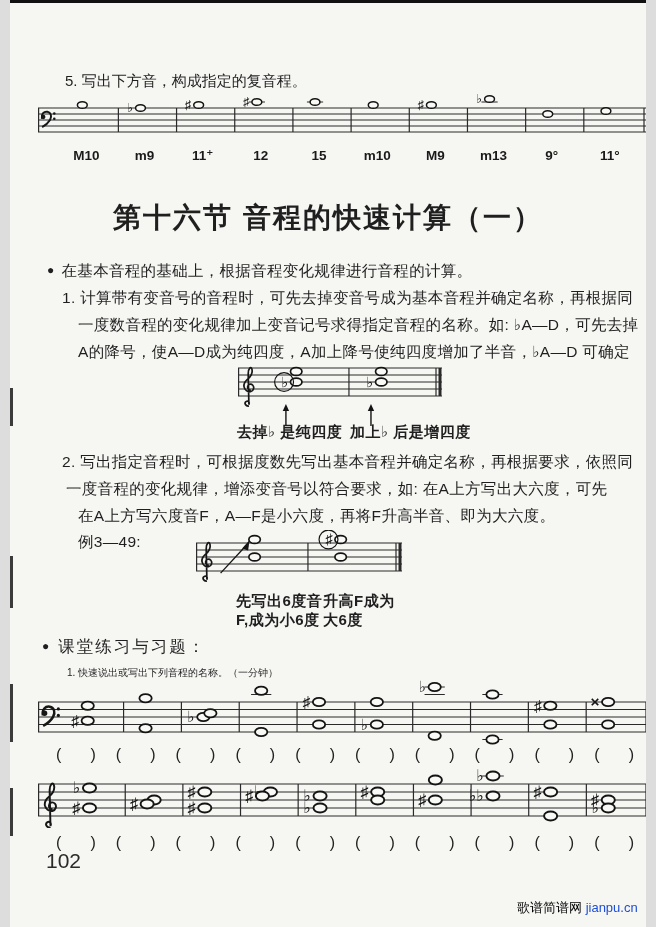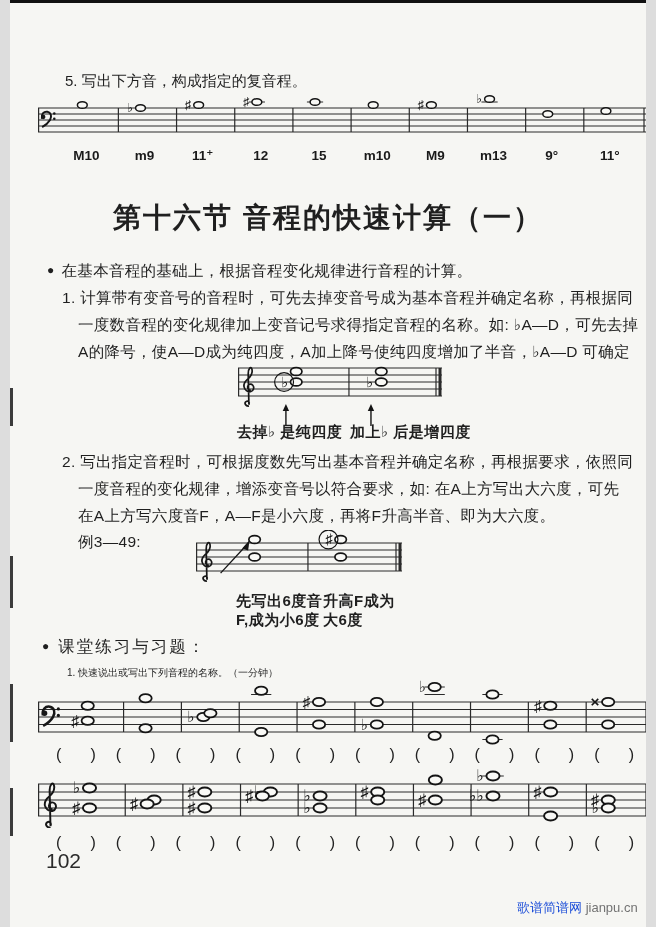--- a/index.html
+++ b/index.html
@@ -14,39 +14,39 @@
   .h-ex5{left:55px;top:72px;font-size:15px;}
   .section-title{left:0;top:199px;width:100%;text-align:center;font-size:28px;font-weight:700;letter-spacing:2px;}
   .bullet{font-size:12px;margin-right:7px;position:relative;top:-2px;}
   .body-line{font-size:15.5px;letter-spacing:0.3px;}
   .intro{left:37px;top:261px;}
   .l1a{left:52px;top:288px;}
   .l1b{left:68px;top:315px;}
   .l1c{left:68px;top:342px;}
   .l1d{left:68px;top:369px;}
   .l2a{left:52px;top:452px;}
-  .l2b{left:68px;top:479px;}
+  .l2b{left:56px;top:479px;}
   .l2c{left:68px;top:506px;}
   .l2d{left:68px;top:532px;}
   .cap{font-size:15px;font-weight:700;letter-spacing:0.5px;}
   .cap48L{left:227px;top:423px;}
   .cap48R{left:340px;top:423px;}
   .cap49L{left:226px;top:591px;line-height:19px;white-space:pre-line;}
   .cap49R{left:313px;top:591px;line-height:19px;white-space:pre-line;}
   .practice-head{left:32px;top:636px;font-size:16.5px;letter-spacing:2px;}
   .practice-item{left:57px;top:666px;font-size:10px;}
   .staff-svg{position:absolute;display:block;}
   .paren-row{position:absolute;left:36px;width:598px;display:flex;}
   .paren-slot{flex:1;display:flex;justify-content:space-between;padding:0 10px;font-size:16px;color:#222;}
   .rowA{top:746px;}
   .rowB{top:834px;}
   .page-number{left:36px;top:849px;font-size:21px;color:#2a2a2a;}
   .watermark{left:507px;top:899px;font-size:13px;}
-  .wm-name{color:#1d4ed8;}
-  .wm-url{color:#737373;}
+  .wm-name{color:#000000;}
+  .wm-url{color:#1d4ed8;}
 </style>
 </head>
 <body>
 
 <div class="page">
 
   <div class="scan-edge-top"></div>
   <div class="scan-mark" style="top:388px;height:38px;"></div>
   <div class="scan-mark" style="top:556px;height:52px;"></div>
   <div class="scan-mark" style="top:684px;height:58px;"></div>

